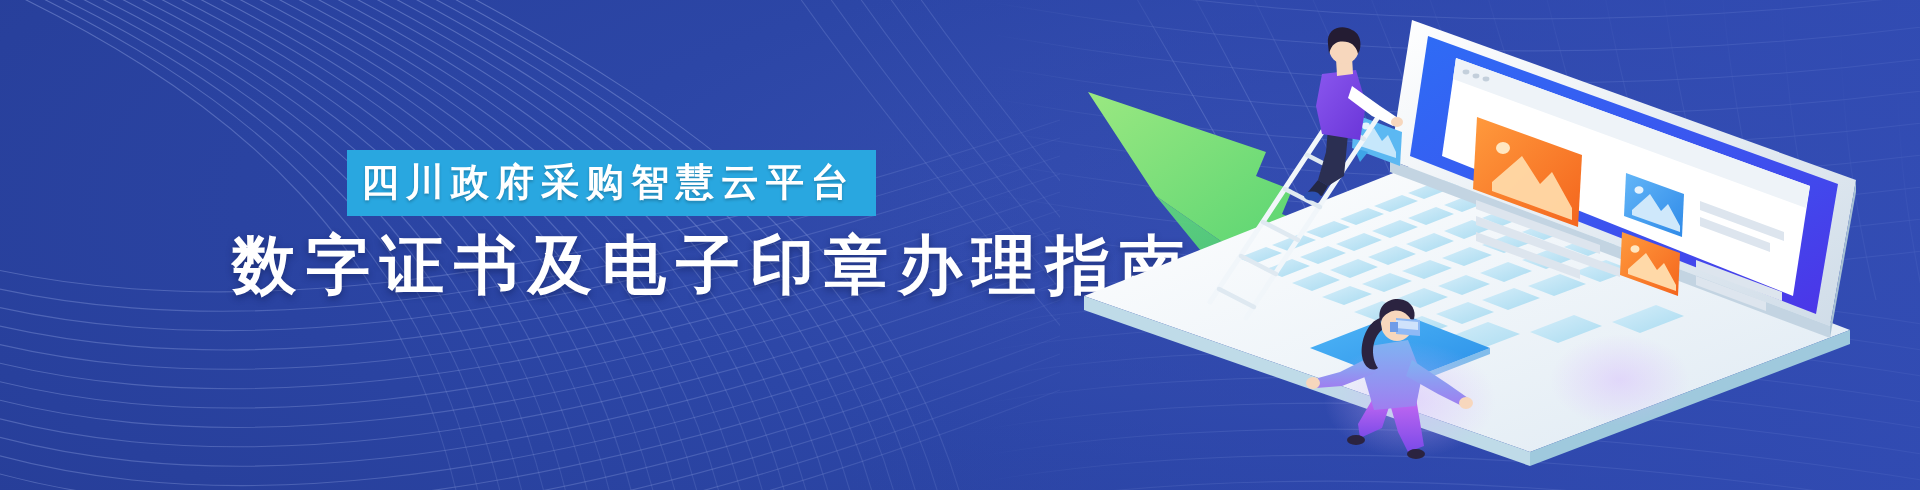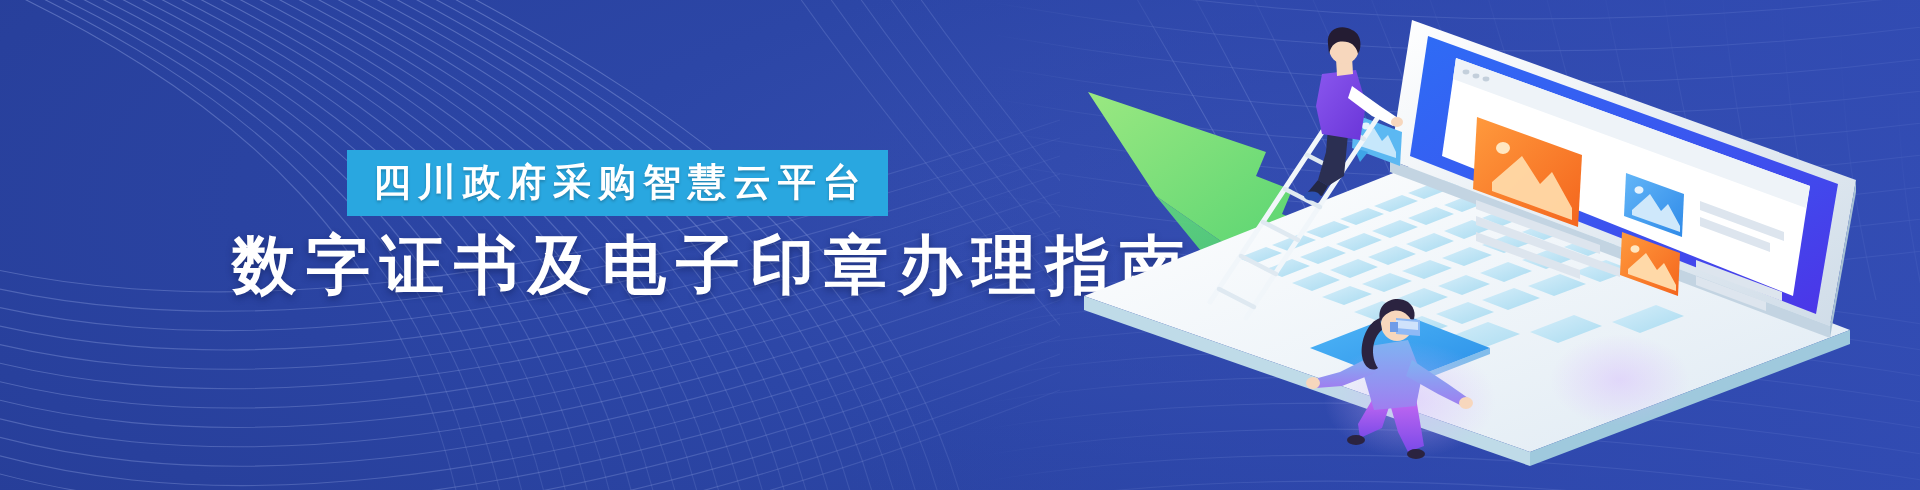--- a/index.html
+++ b/index.html
@@ -49,21 +49,21 @@
     width: 900px;
   }
   .badge {
     display: inline-block;
     background: #29a7e0;
     color: #ffffff;
     font-size: 38px;
     font-weight: bold;
     letter-spacing: 7px;
     line-height: 1;
-    padding: 13px 20px 15px 26px;
+    padding: 13px 20px 15px 14px;
     margin-left: 115px;
     text-shadow: 0 2px 3px rgba(0,0,0,0.22);
     white-space: nowrap;
   }
   .headline {
     margin-top: 14px;
     color: #ffffff;
     font-size: 64px;
     font-weight: bold;
     letter-spacing: 10px;

